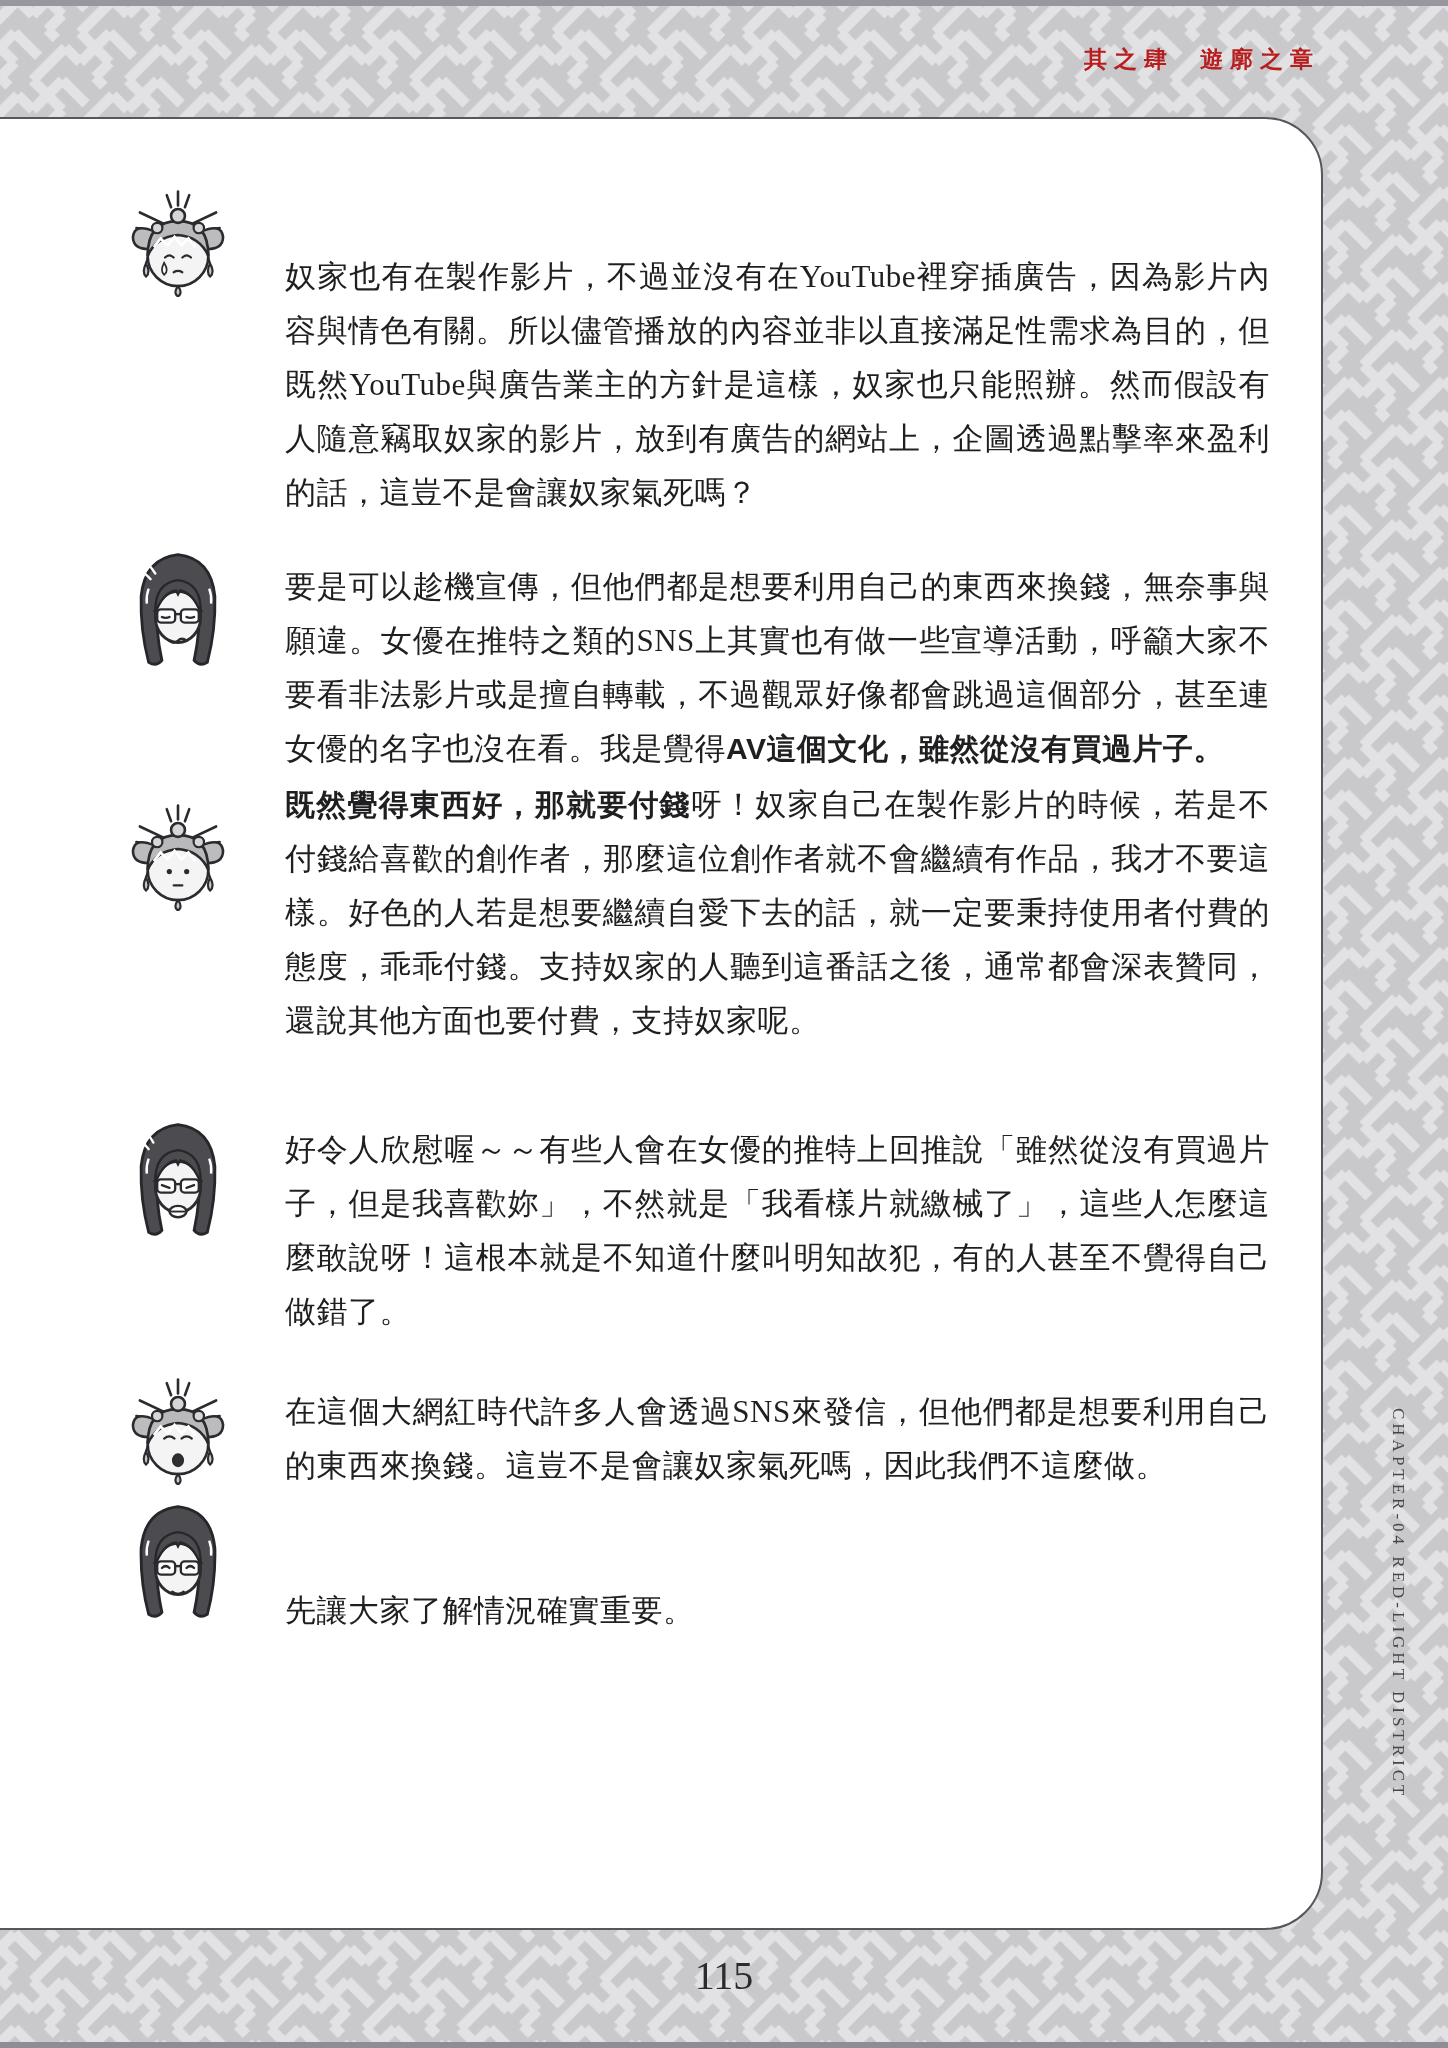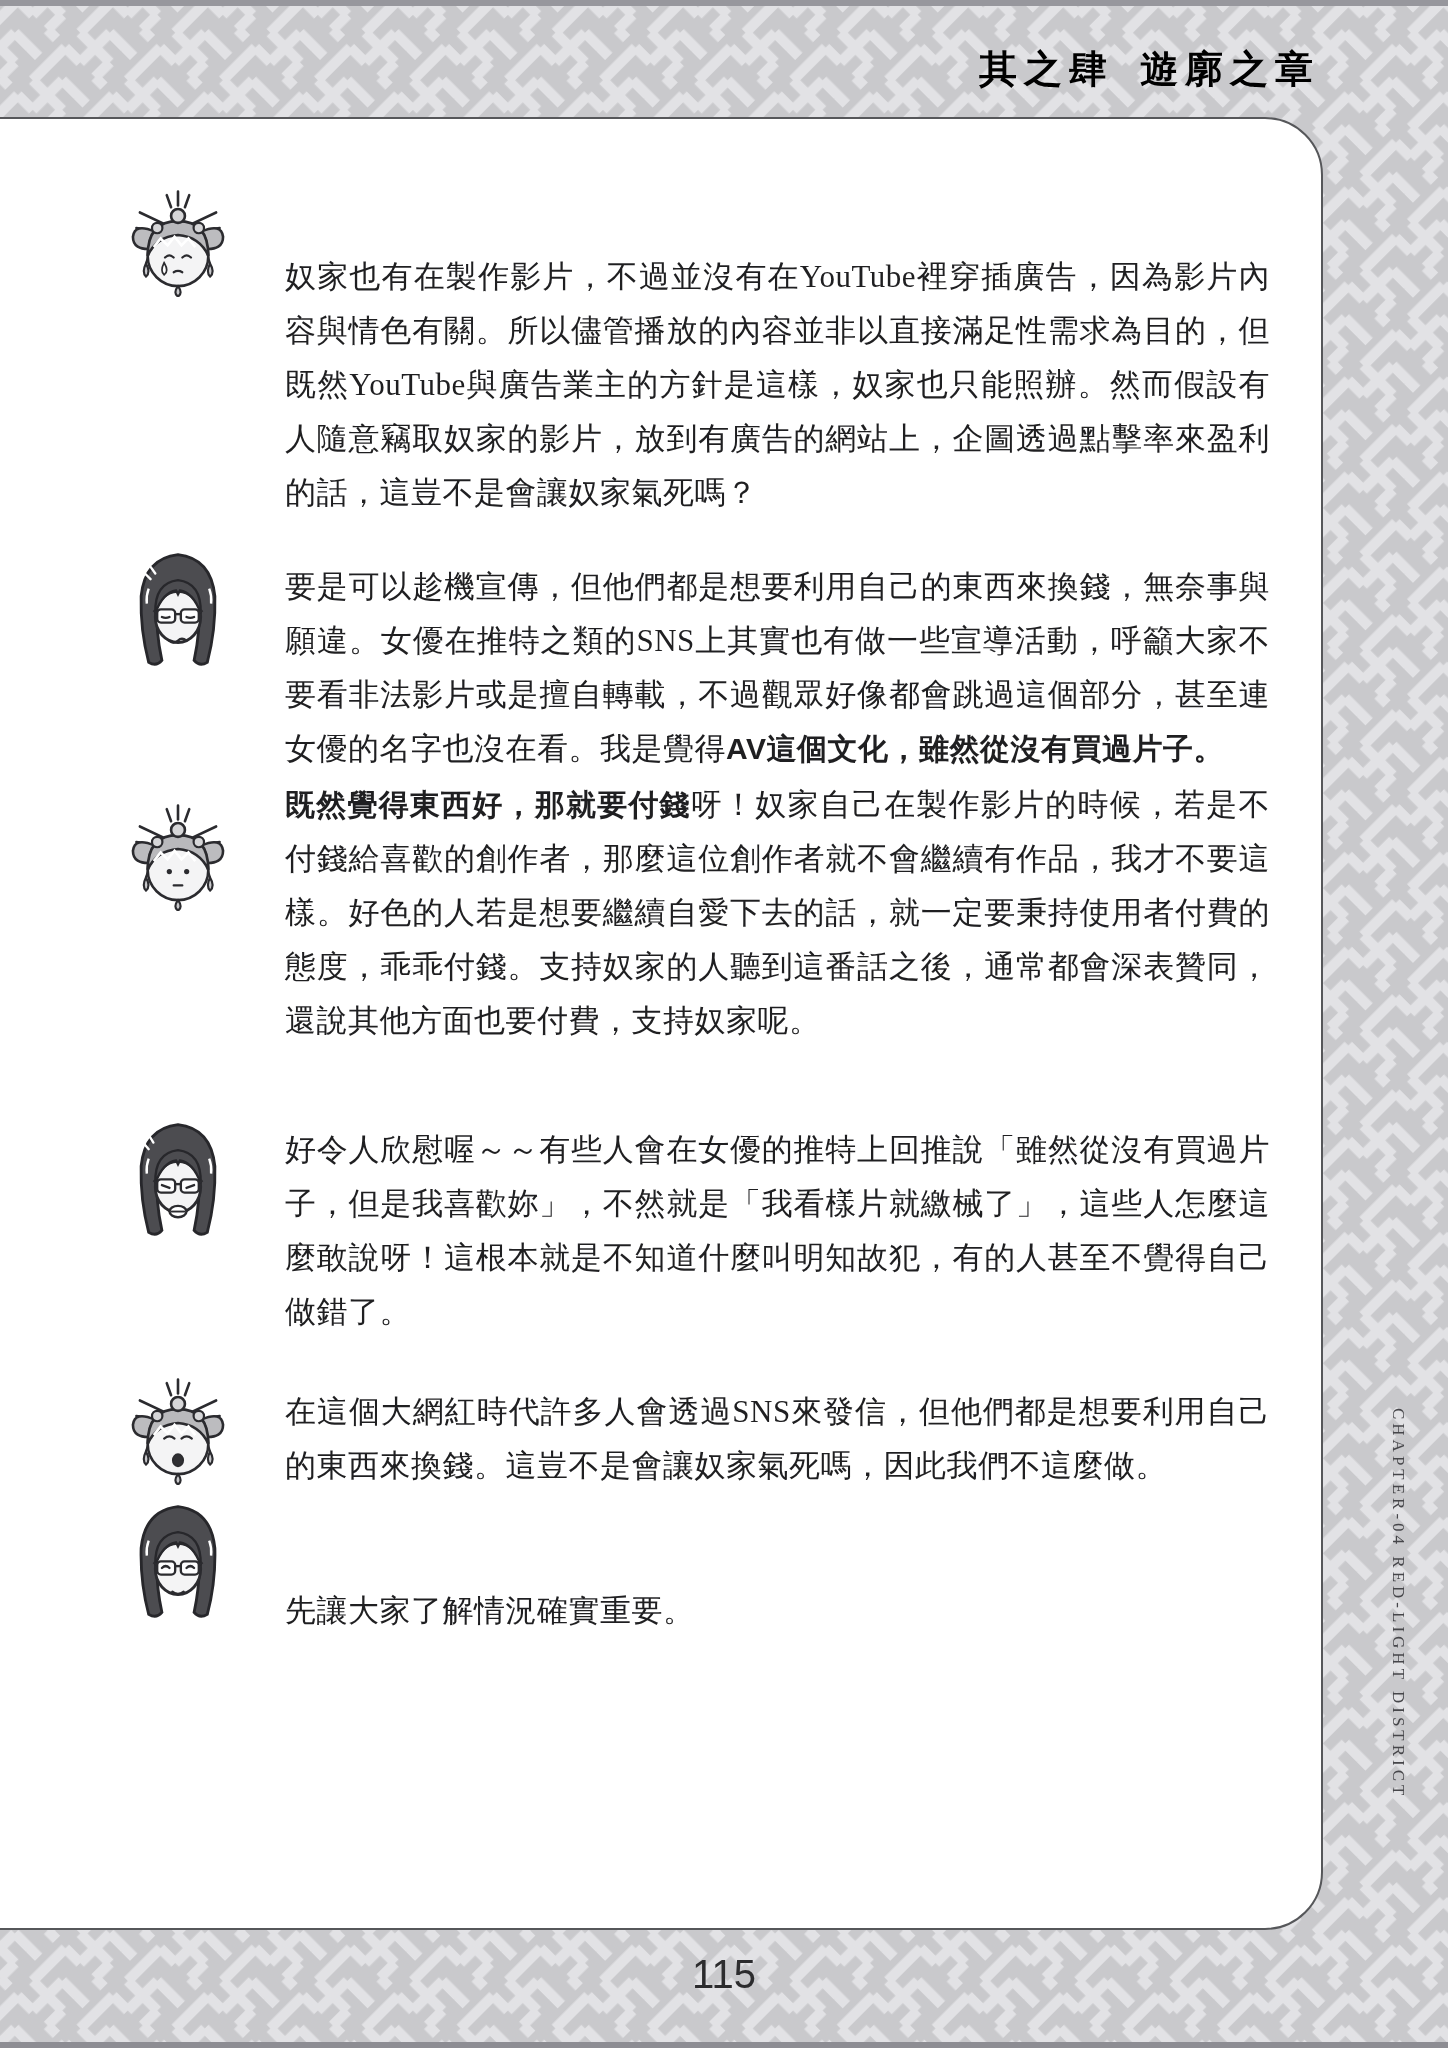--- a/index.html
+++ b/index.html
@@ -12,21 +12,21 @@
     color:#1f1f21;
   }
   .bg-pattern{position:absolute;inset:0;z-index:0;}
   .edge-strip{position:absolute;left:0;right:0;z-index:3;background:#97979d;}
   .edge-top{top:0;height:6px;}
   .edge-bottom{bottom:0;height:6px;background:#8d8d93;}
 
   .chapter-header{
     position:absolute;top:44px;right:128px;z-index:2;
     font-family:"Liberation Sans","DejaVu Sans",sans-serif;
-    font-weight:bold;font-size:38px;letter-spacing:7px;color:#000000;
+    font-weight:bold;font-size:23px;letter-spacing:7px;color:#b91c1c;
     white-space:nowrap;
   }
   .chapter-header .gap{display:inline-block;width:26px;}
 
   .card{
     position:absolute;left:-14px;top:117px;z-index:1;
     width:1337px;height:1813px;box-sizing:border-box;
     background:#ffffff;
     border:2px solid #56575a;
     border-radius:0 58px 58px 0;
@@ -53,21 +53,21 @@
   .side-caption{
     position:absolute;top:1408px;right:40px;z-index:2;
     writing-mode:vertical-rl;
     font-family:"Liberation Serif","DejaVu Serif",serif;
     font-size:17px;letter-spacing:4px;color:#46464a;
     white-space:nowrap;
   }
   .page-number{
     position:absolute;left:0;right:0;top:1952px;z-index:2;
     text-align:center;font-size:40px;color:#2c2c2e;
-    font-family:Liberation Sans, sans-serif;
+    font-family:Liberation Serif, serif;
   }
   .defs-holder{position:absolute;width:0;height:0;overflow:hidden;}
 </style>
 </head>
 <body>
 
 <svg class="bg-pattern" width="1448" height="2048" viewBox="0 0 1448 2048" preserveAspectRatio="none">
   <defs>
     <pattern id="saya" width="64" height="64" patternUnits="userSpaceOnUse" patternTransform="rotate(45) scale(1.05)">
       <rect width="64" height="64" fill="#c9c9cc"></rect>

